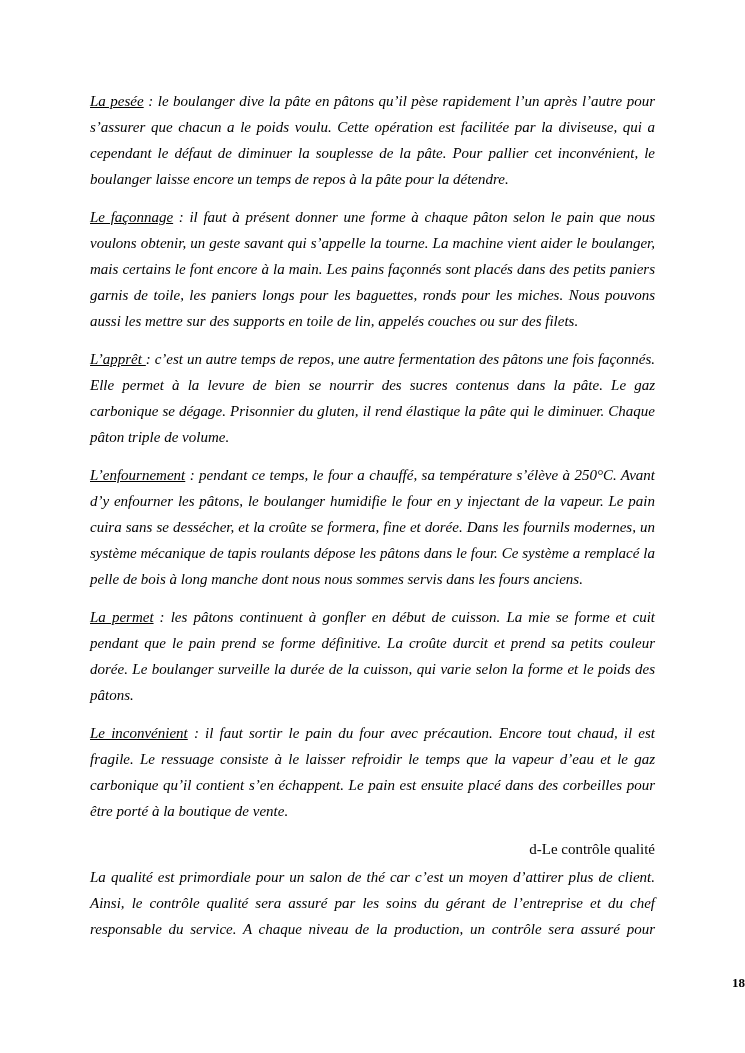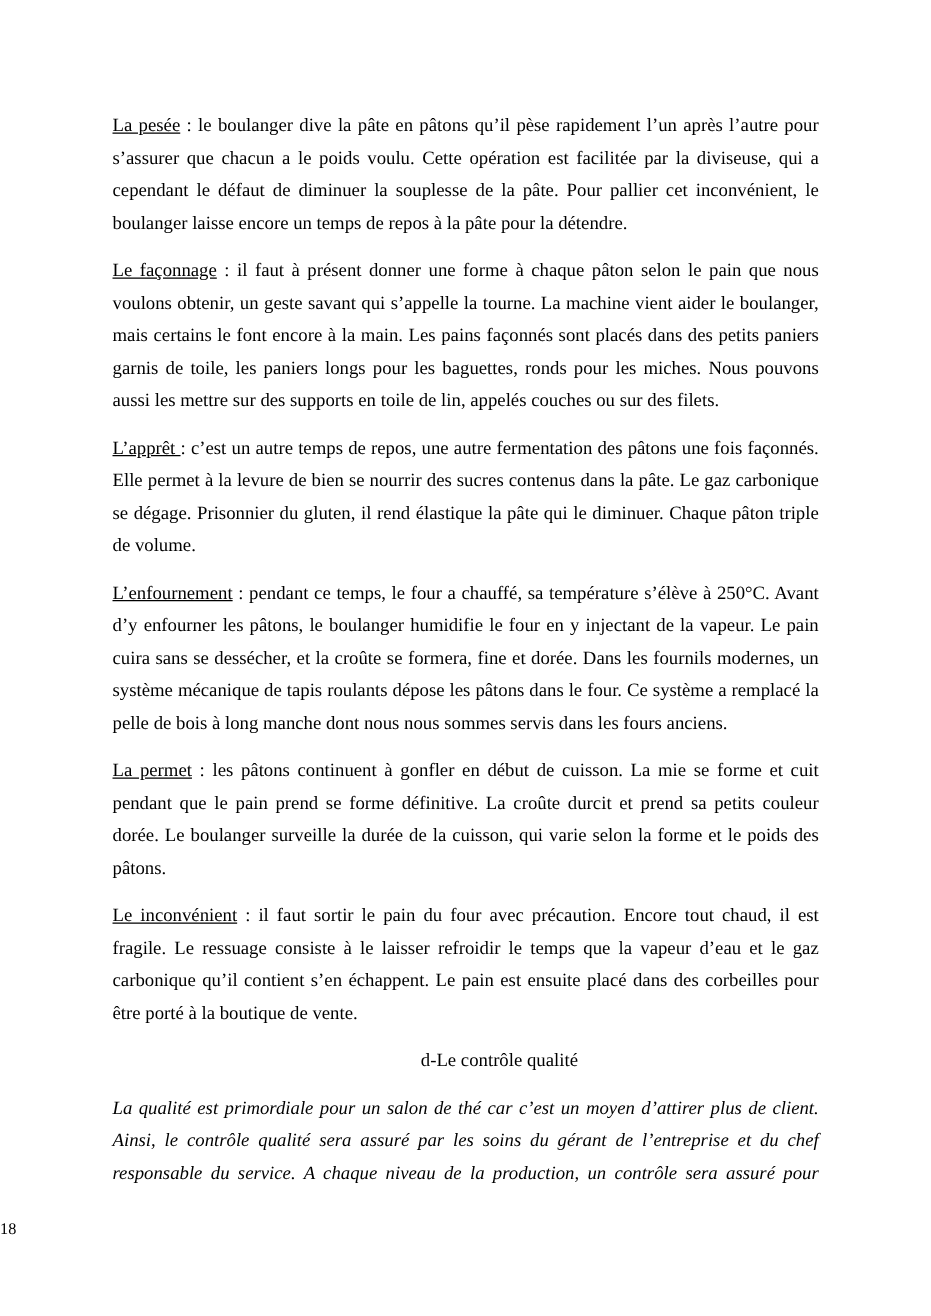--- a/index.html
+++ b/index.html
@@ -13,43 +13,45 @@
     font-family: "Liberation Serif", "DejaVu Serif", serif;
     font-size: 15px;
     color: #000000;
     padding: 88px 90px 0 90px;
     overflow: hidden;
   }
   .para {
     text-align: justify;
     line-height: 26px;
     margin-bottom: 12px;
+    font-style: italic;
   }
   .para .term { text-decoration: underline; }
   .heading {
     line-height: 26px;
-    margin-bottom: 12px;
+    margin-bottom: 2px;
     text-indent: 54px;
-    text-align: center;
+    text-align: right;
   }
   .closing {
     text-align: justify;
     text-align-last: justify;
     line-height: 26px;
     margin-bottom: 12px;
     font-style: italic;
   }
   .page-number {
     position: absolute;
     left: 0;
     bottom: 62px;
     width: 100%;
-    text-align: left;
+    text-align: right;
     font-size: 13px;
     color: #000000;
+    font-weight: bold;
   }
 </style>
 </head>
 <body>
 
 <div class="page">
 
   <p class="para"><span class="term">La pesée</span><span> : le boulanger dive la pâte en pâtons qu’il pèse rapidement l’un après l’autre pour s’assurer que chacun a le poids voulu. Cette opération est facilitée par la diviseuse, qui a cependant le défaut de diminuer la souplesse de la pâte. Pour pallier cet inconvénient, le boulanger laisse encore un temps de repos à la pâte pour la détendre.</span></p>
 
   <p class="para"><span class="term">Le façonnage</span><span> : il faut à présent donner une forme à chaque pâton selon le pain que nous voulons obtenir, un geste savant qui s’appelle la tourne. La machine vient aider le boulanger, mais certains le font encore à la main. Les pains façonnés sont placés dans des petits paniers garnis de toile, les paniers longs pour les baguettes, ronds pour les miches. Nous pouvons aussi les mettre sur des supports en toile de lin, appelés couches ou sur des filets.</span></p>

